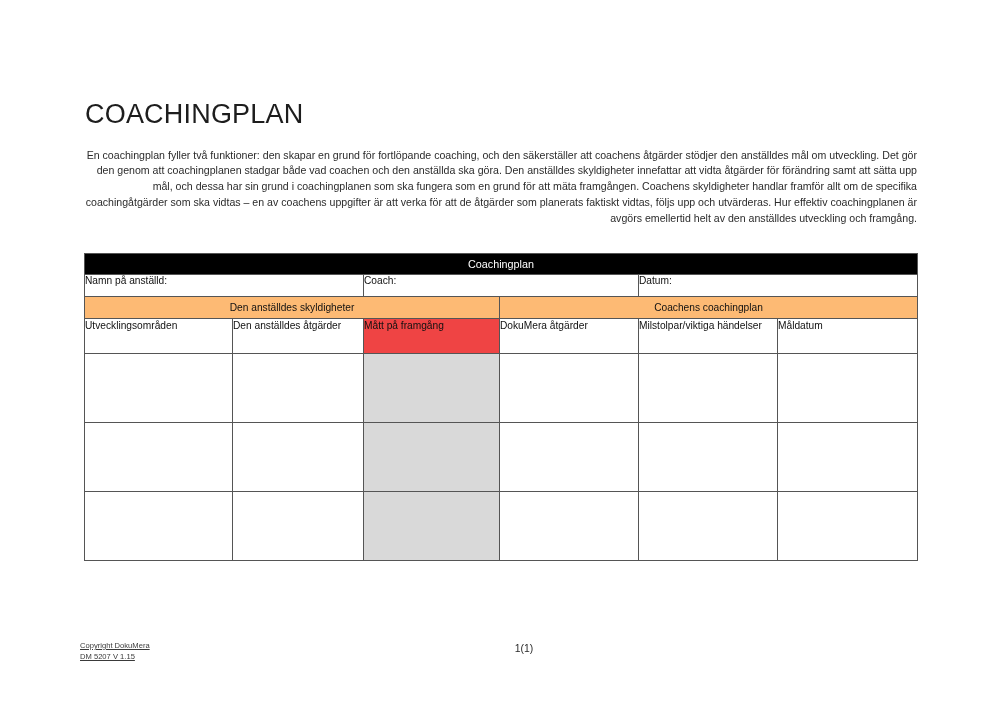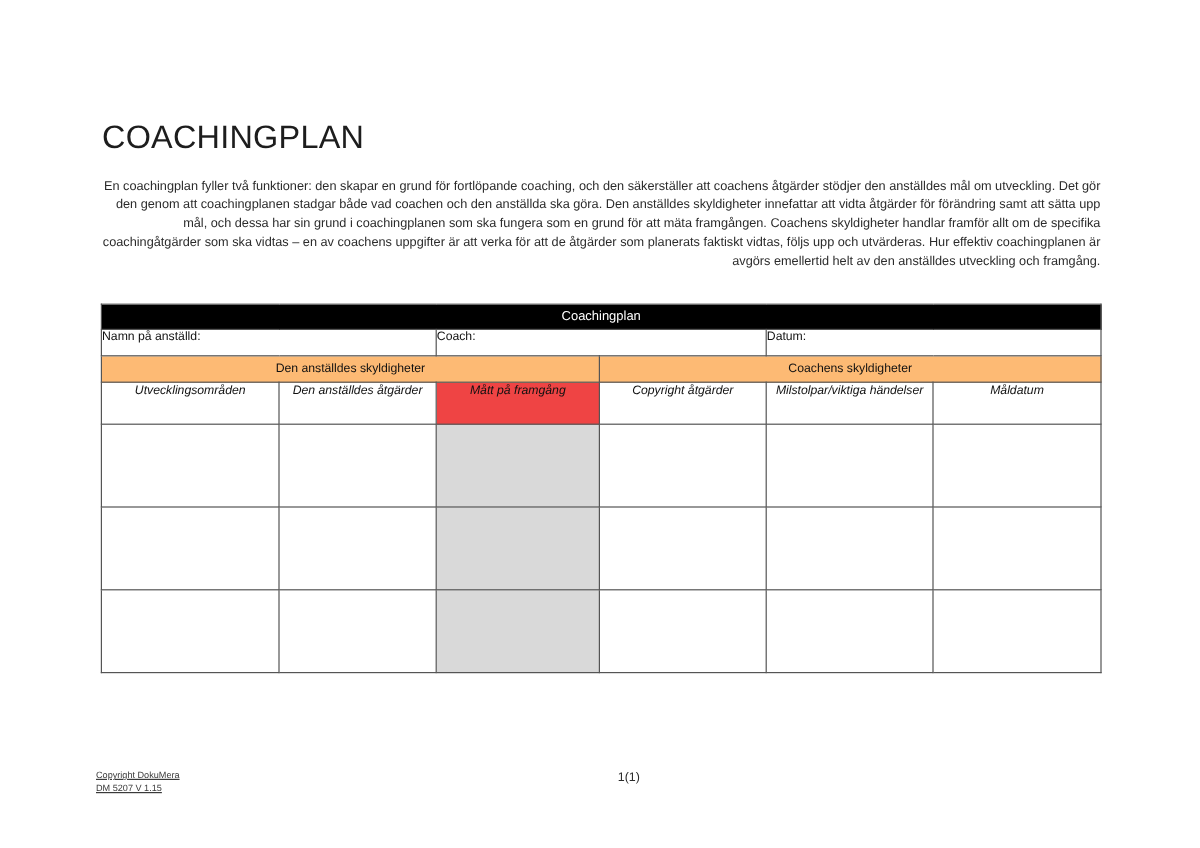--- a/index.html
+++ b/index.html
@@ -96,29 +96,28 @@
     font-size: 10.2px;
     font-weight: bold;
     color: #111111;
     height: 21px;
     line-height: 21px;
     padding: 0;
   }
 
   .row-cols td {
     height: 34px;
-    text-align: center;
+    text-align: left;
     font-size: 10.2px;
     font-weight: bold;
     color: #111111;
     vertical-align: middle;
     padding: 2px 3px;
     line-height: 13px;
     background: #ffffff;
-    font-style: italic;
   }
   .row-cols td.shaded { background: #ef4444; }
 
   .row-body td {
     height: 68px;
     background: #ffffff;
   }
   .row-body td.shaded { background: #d9d9d9; }
 
   
@@ -167,28 +166,28 @@
         </tr>
 
         <tr class="row-info">
           <td colspan="2">Namn på anställd:</td>
           <td colspan="2">Coach:</td>
           <td colspan="2">Datum:</td>
         </tr>
 
         <tr class="row-sec">
           <td colspan="3">Den anställdes skyldigheter</td>
-          <td colspan="3">Coachens skyldigheter</td>
+          <td colspan="3">Coachens coachingplan</td>
         </tr>
 
         <tr class="row-cols">
           <td>Utvecklingsområden</td>
           <td>Den anställdes åtgärder</td>
           <td class="shaded">Mått på framgång</td>
-          <td>Copyright åtgärder</td>
+          <td>DokuMera åtgärder</td>
           <td>Milstolpar/viktiga händelser</td>
           <td>Måldatum</td>
         </tr>
 
         <tr class="row-body">
           <td></td>
           <td></td>
           <td class="shaded"></td>
           <td></td>
           <td></td>

